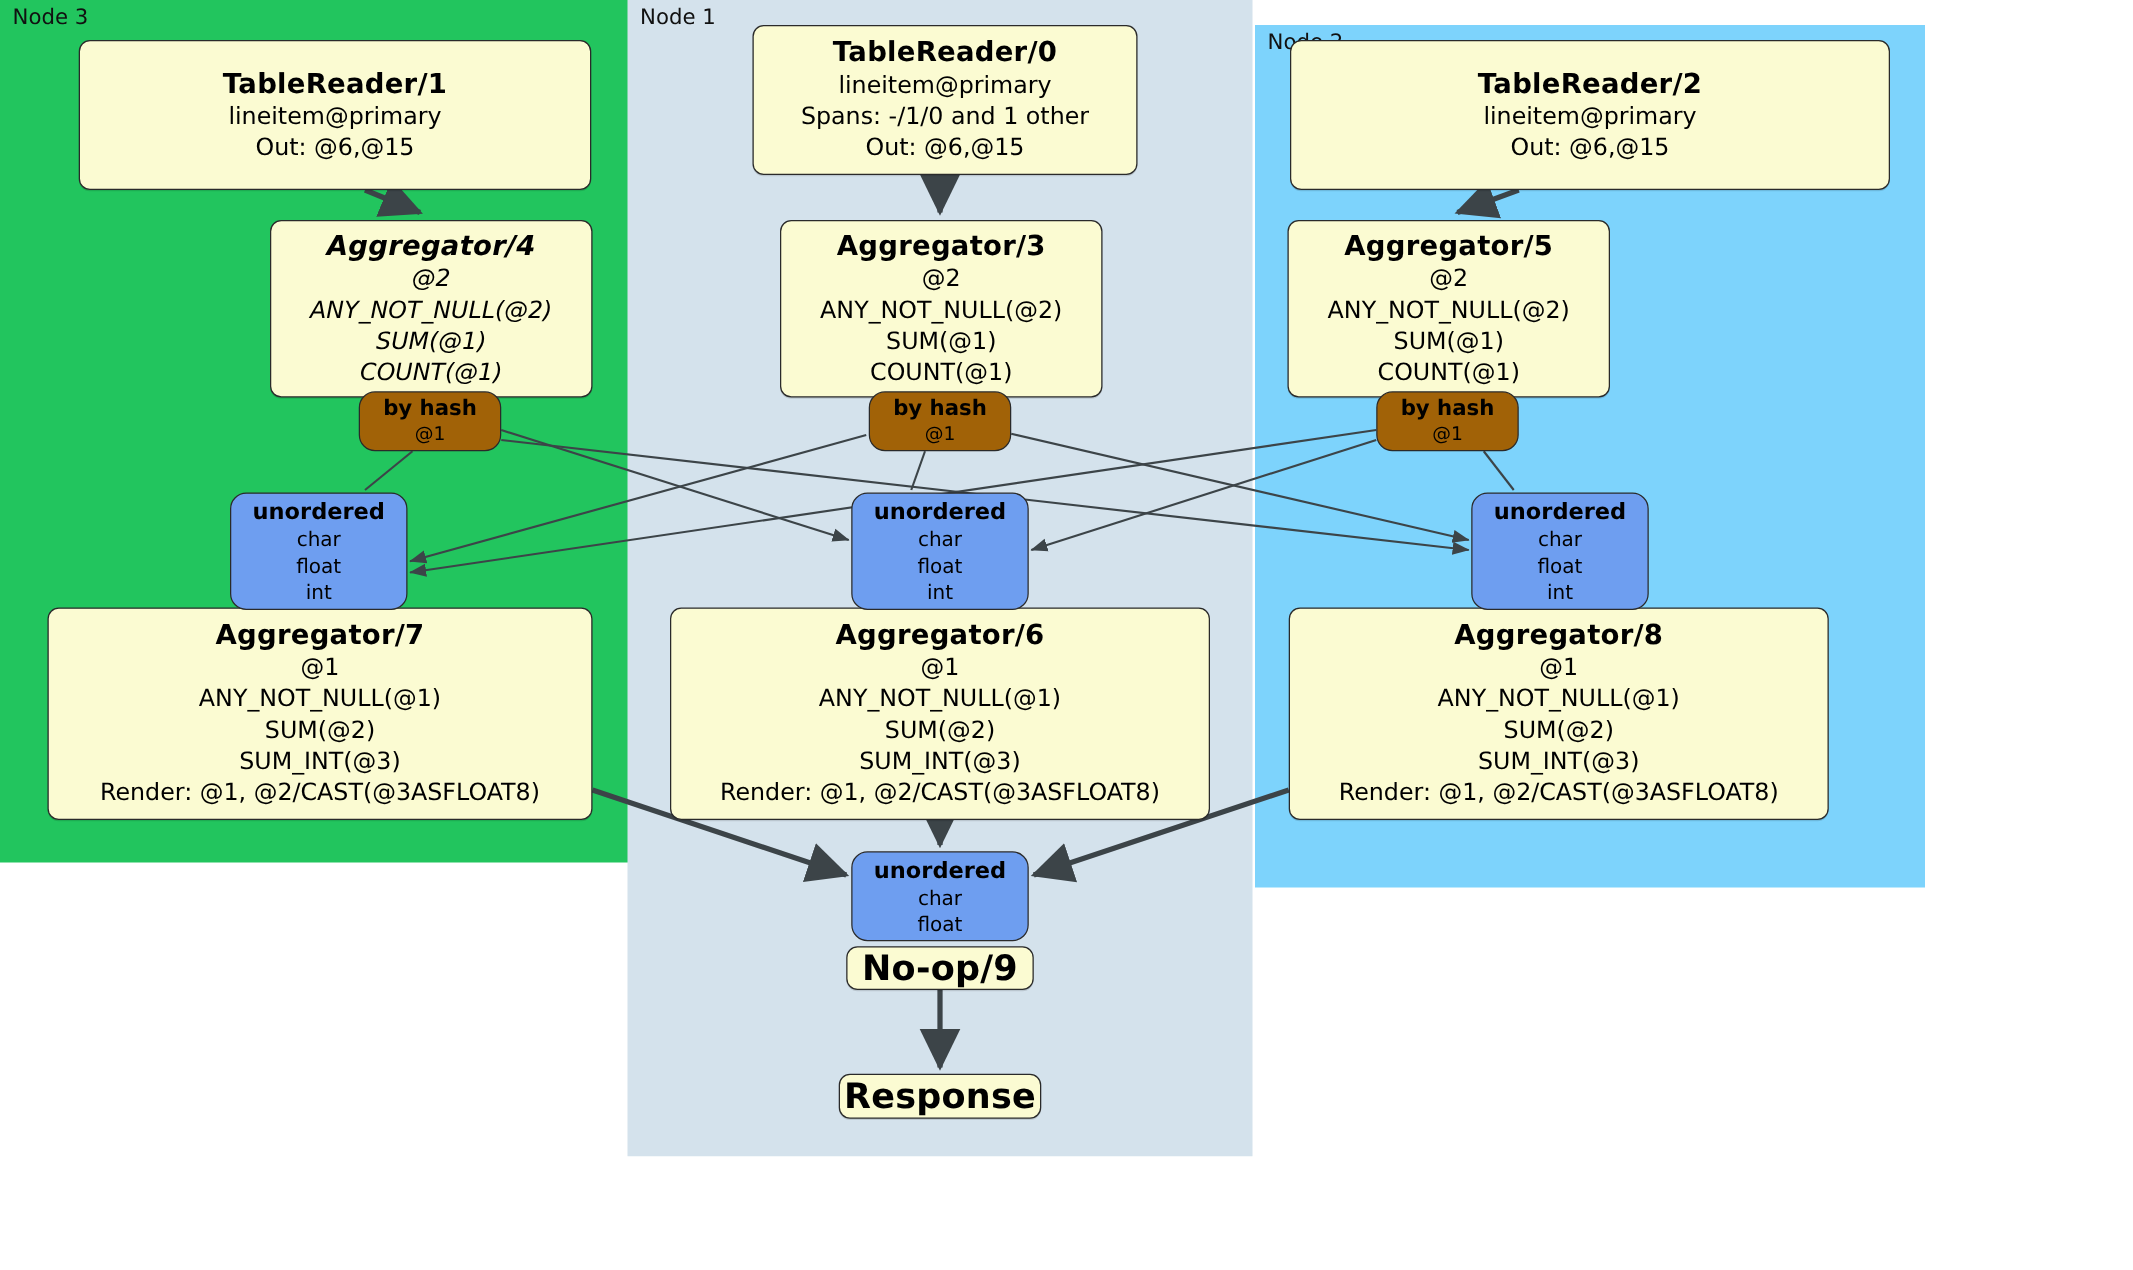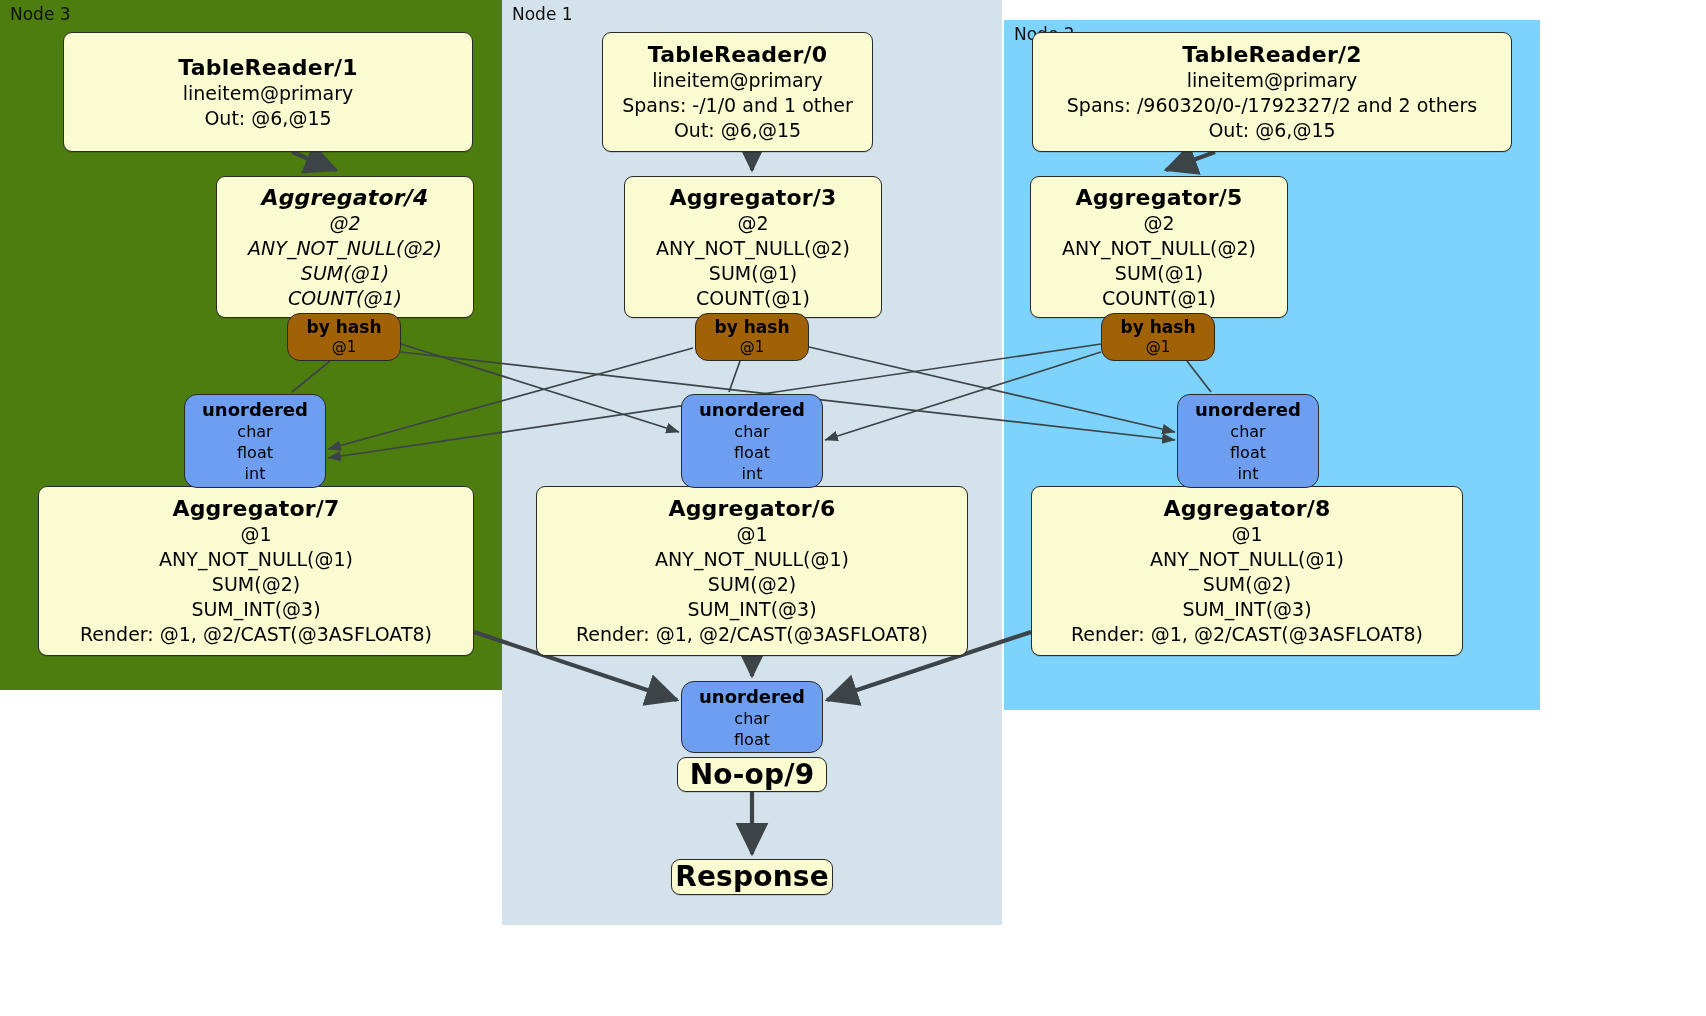--- a/index.html
+++ b/index.html
@@ -9,21 +9,21 @@
     width:1706px;height:1016px;position:relative;overflow:hidden;
   }
   #stage{position:absolute;left:0;top:0;width:1706px;height:1016px;}
 
   
   .panel{position:absolute;}
   .panel-label{
     position:absolute;left:10px;top:4px;
     font-size:17px;color:#111;line-height:20px;white-space:nowrap;
   }
-  #panel-node3{left:0px;  top:0px; width:588px; height:690px; background:#4d7c0f;}
+  #panel-node3{left:0px;  top:0px; width:588px; height:690px; background:#22c55e;}
   #panel-node1{left:502px;top:0px; width:500px; height:925px; background:#d4e2ec;}
   #panel-node2{left:1004px;top:0px;width:536px; height:690px; background:#7dd3fc;margin-top:20px;}
 
   
   #edges{position:absolute;left:0;top:0;width:1706px;height:1016px;pointer-events:none;}
 
   
   .node{
     position:absolute;box-sizing:border-box;
     display:flex;flex-direction:column;align-items:center;justify-content:center;
@@ -47,21 +47,21 @@
     background:#6e9ef0;border:1.6px solid #2a2a2a;border-radius:13px;
     z-index:5;
   }
   .synch .title{font-weight:bold;font-size:18px;line-height:23px;}
   .synch .line{font-size:16px;line-height:21px;}
 
   .small .title{font-weight:bold;font-size:28px;line-height:26px;}
 
   
   #tablereader-1{left:63px;  top:32px; width:410px;height:120px;}
-  #tablereader-0{left:602px; top:32px; width:271px;height:120px;}
+  #tablereader-0{left:602px; top:20px; width:308px;height:120px;}
   #tablereader-2{left:1032px;top:32px; width:480px;height:120px;}
 
   #aggregator-4{left:216px; top:176px;width:258px;height:142px;font-style:italic;}
   #aggregator-3{left:624px; top:176px;width:258px;height:142px;}
   #aggregator-5{left:1030px;top:176px;width:258px;height:142px;}
 
   #byhash-4{left:287px; top:313px;width:114px;height:48px;}
   #byhash-3{left:695px; top:313px;width:114px;height:48px;}
   #byhash-5{left:1101px;top:313px;width:114px;height:48px;}
 
@@ -137,21 +137,20 @@
   <div class="node proc" id="tablereader-0">
     <div class="title">TableReader/0</div>
     <div class="line">lineitem@primary</div>
     <div class="line">Spans: -/1/0 and 1 other</div>
     <div class="line">Out: @6,@15</div>
   </div>
 
   <div class="node proc" id="tablereader-2">
     <div class="title">TableReader/2</div>
     <div class="line">lineitem@primary</div>
-    <div class="line">Spans: /960320/0-/1792327/2 and 2 others</div>
     <div class="line">Out: @6,@15</div>
   </div>
 
   <div class="node proc" id="aggregator-4">
     <div class="title">Aggregator/4</div>
     <div class="line">@2</div>
     <div class="line">ANY_NOT_NULL(@2)</div>
     <div class="line">SUM(@1)</div>
     <div class="line">COUNT(@1)</div>
   </div>

